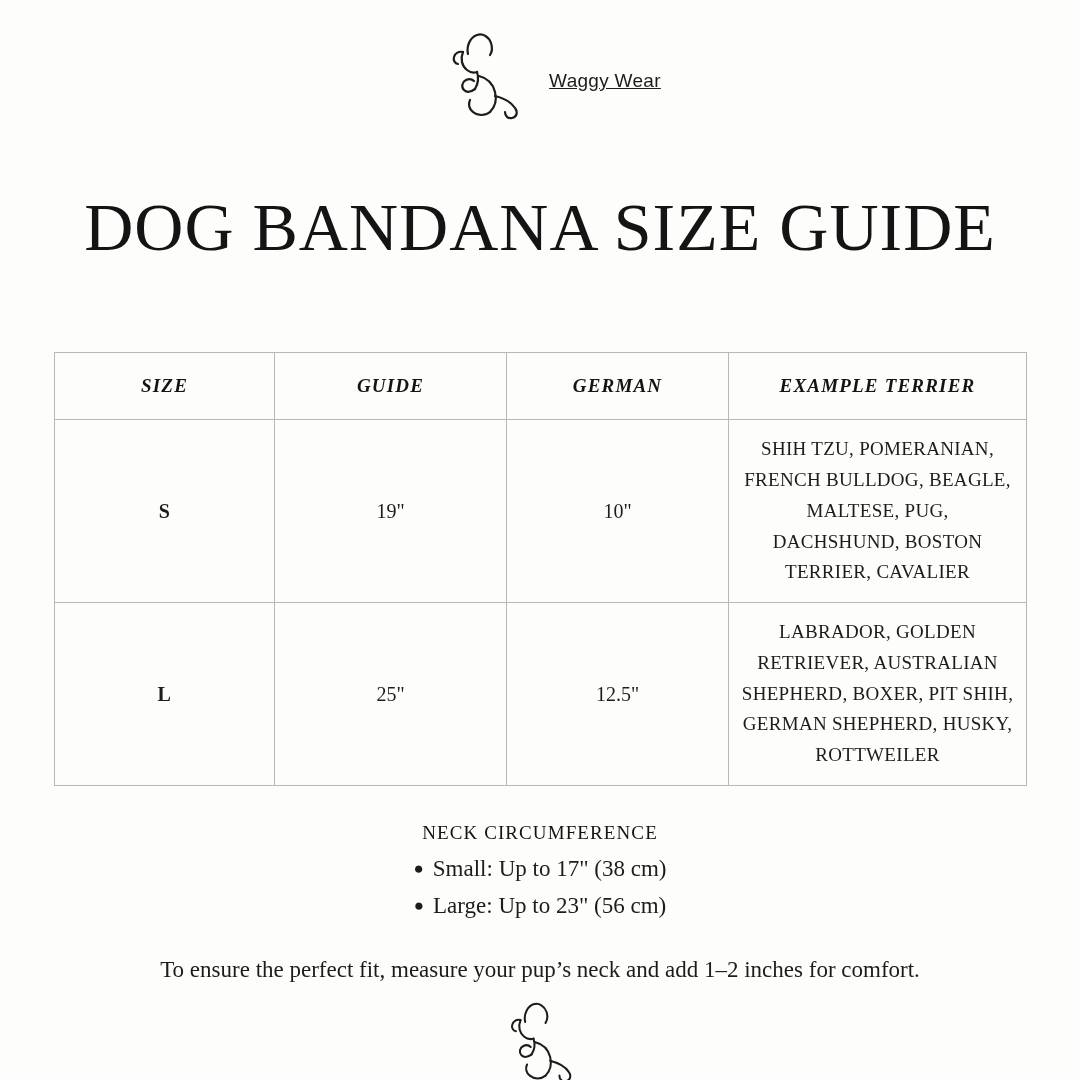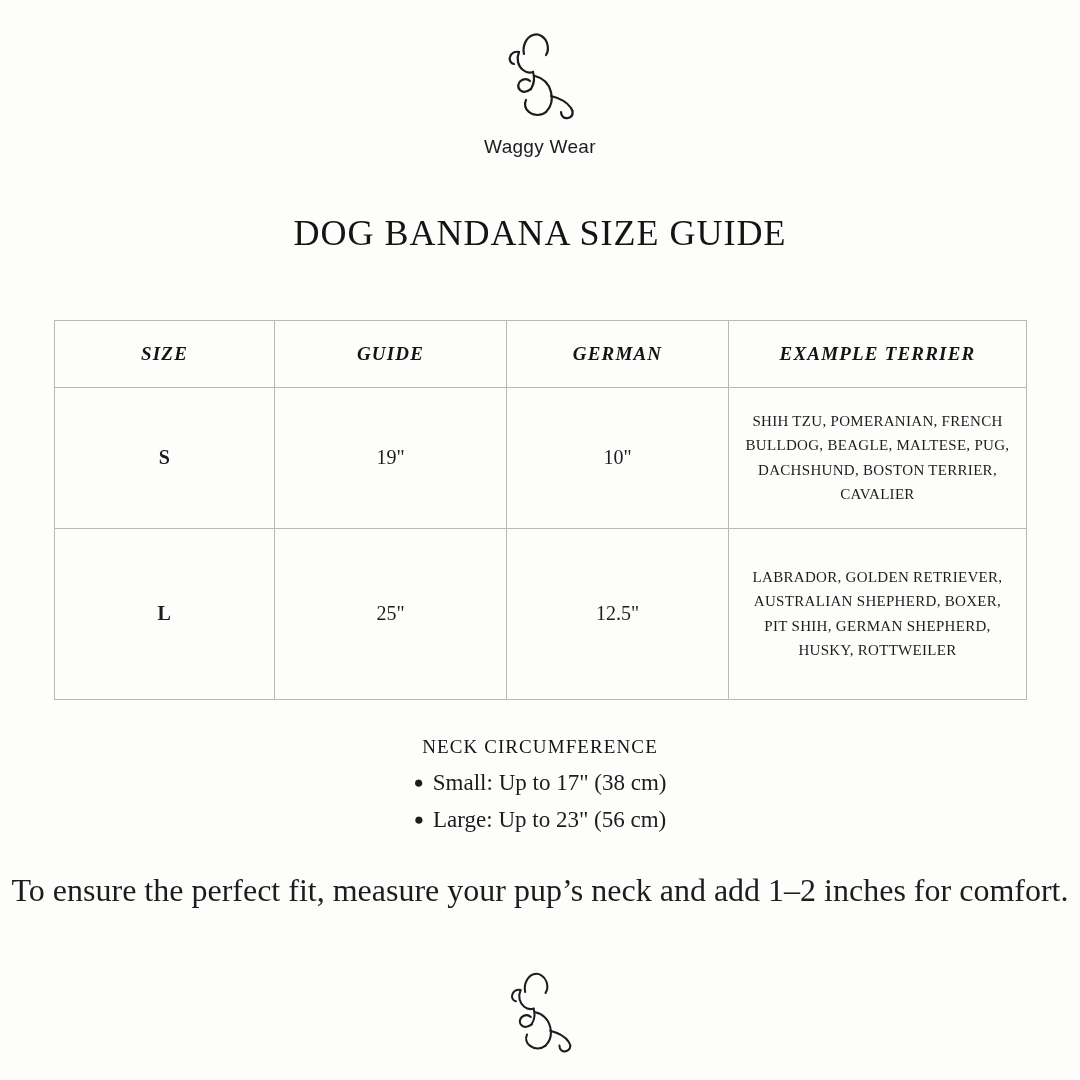--- a/index.html
+++ b/index.html
@@ -20,42 +20,43 @@
     height: 1080px;
     box-sizing: border-box;
     display: flex;
     flex-direction: column;
     align-items: center;
   }
 
   
   .logo {
     display: flex;
-    flex-direction: column;
+    flex-direction: row;
     align-items: center;
     justify-content: center;
+    text-decoration: underline;
   }
   .logo svg {
     display: block;
   }
   .logo-word {
     font-family: "Liberation Sans", sans-serif;
     font-size: 19px;
     letter-spacing: 0.3px;
     color: #1c1c1c;
     margin-top: 2px;
     font-weight: 400;
   }
   .logo-top { margin-top: 26px; }
   .logo-bottom { margin-top: 8px; }
 
   
   .title {
     margin-top: 56px;
-    font-size: 36px;
+    font-size: 68px;
     letter-spacing: 1px;
     font-weight: 400;
     color: #141414;
     text-align: center;
     line-height: 1.1;
   }
 
   
   .table-wrap {
     margin-top: 42px;
@@ -87,21 +88,21 @@
 
   td.cell-size {
     font-size: 20px;
     font-weight: bold;
     letter-spacing: 0.5px;
   }
   td.cell-dim {
     font-size: 20px;
   }
   td.cell-breeds {
-    font-size: 15px;
+    font-size: 19px;
     line-height: 1.62;
     letter-spacing: 0.3px;
     padding: 14px 12px;
   }
   tr.row-s td { height: 112px; }
   tr.row-l td { height: 142px; }
 
   
   .neck-head {
     margin-top: 36px;
@@ -123,21 +124,21 @@
   .neck-list li .bullet {
     display: inline-block;
     margin-right: 9px;
     font-size: 17px;
     vertical-align: 2px;
   }
 
   
   .note {
     margin-top: 26px;
-    font-size: 32px;
+    font-size: 23px;
     line-height: 1.65;
     text-align: center;
     color: #1c1c1c;
     max-width: 1060px;
   }
 
   .spacer { flex: 1 1 auto; }
 </style>
 </head>
 <body>

